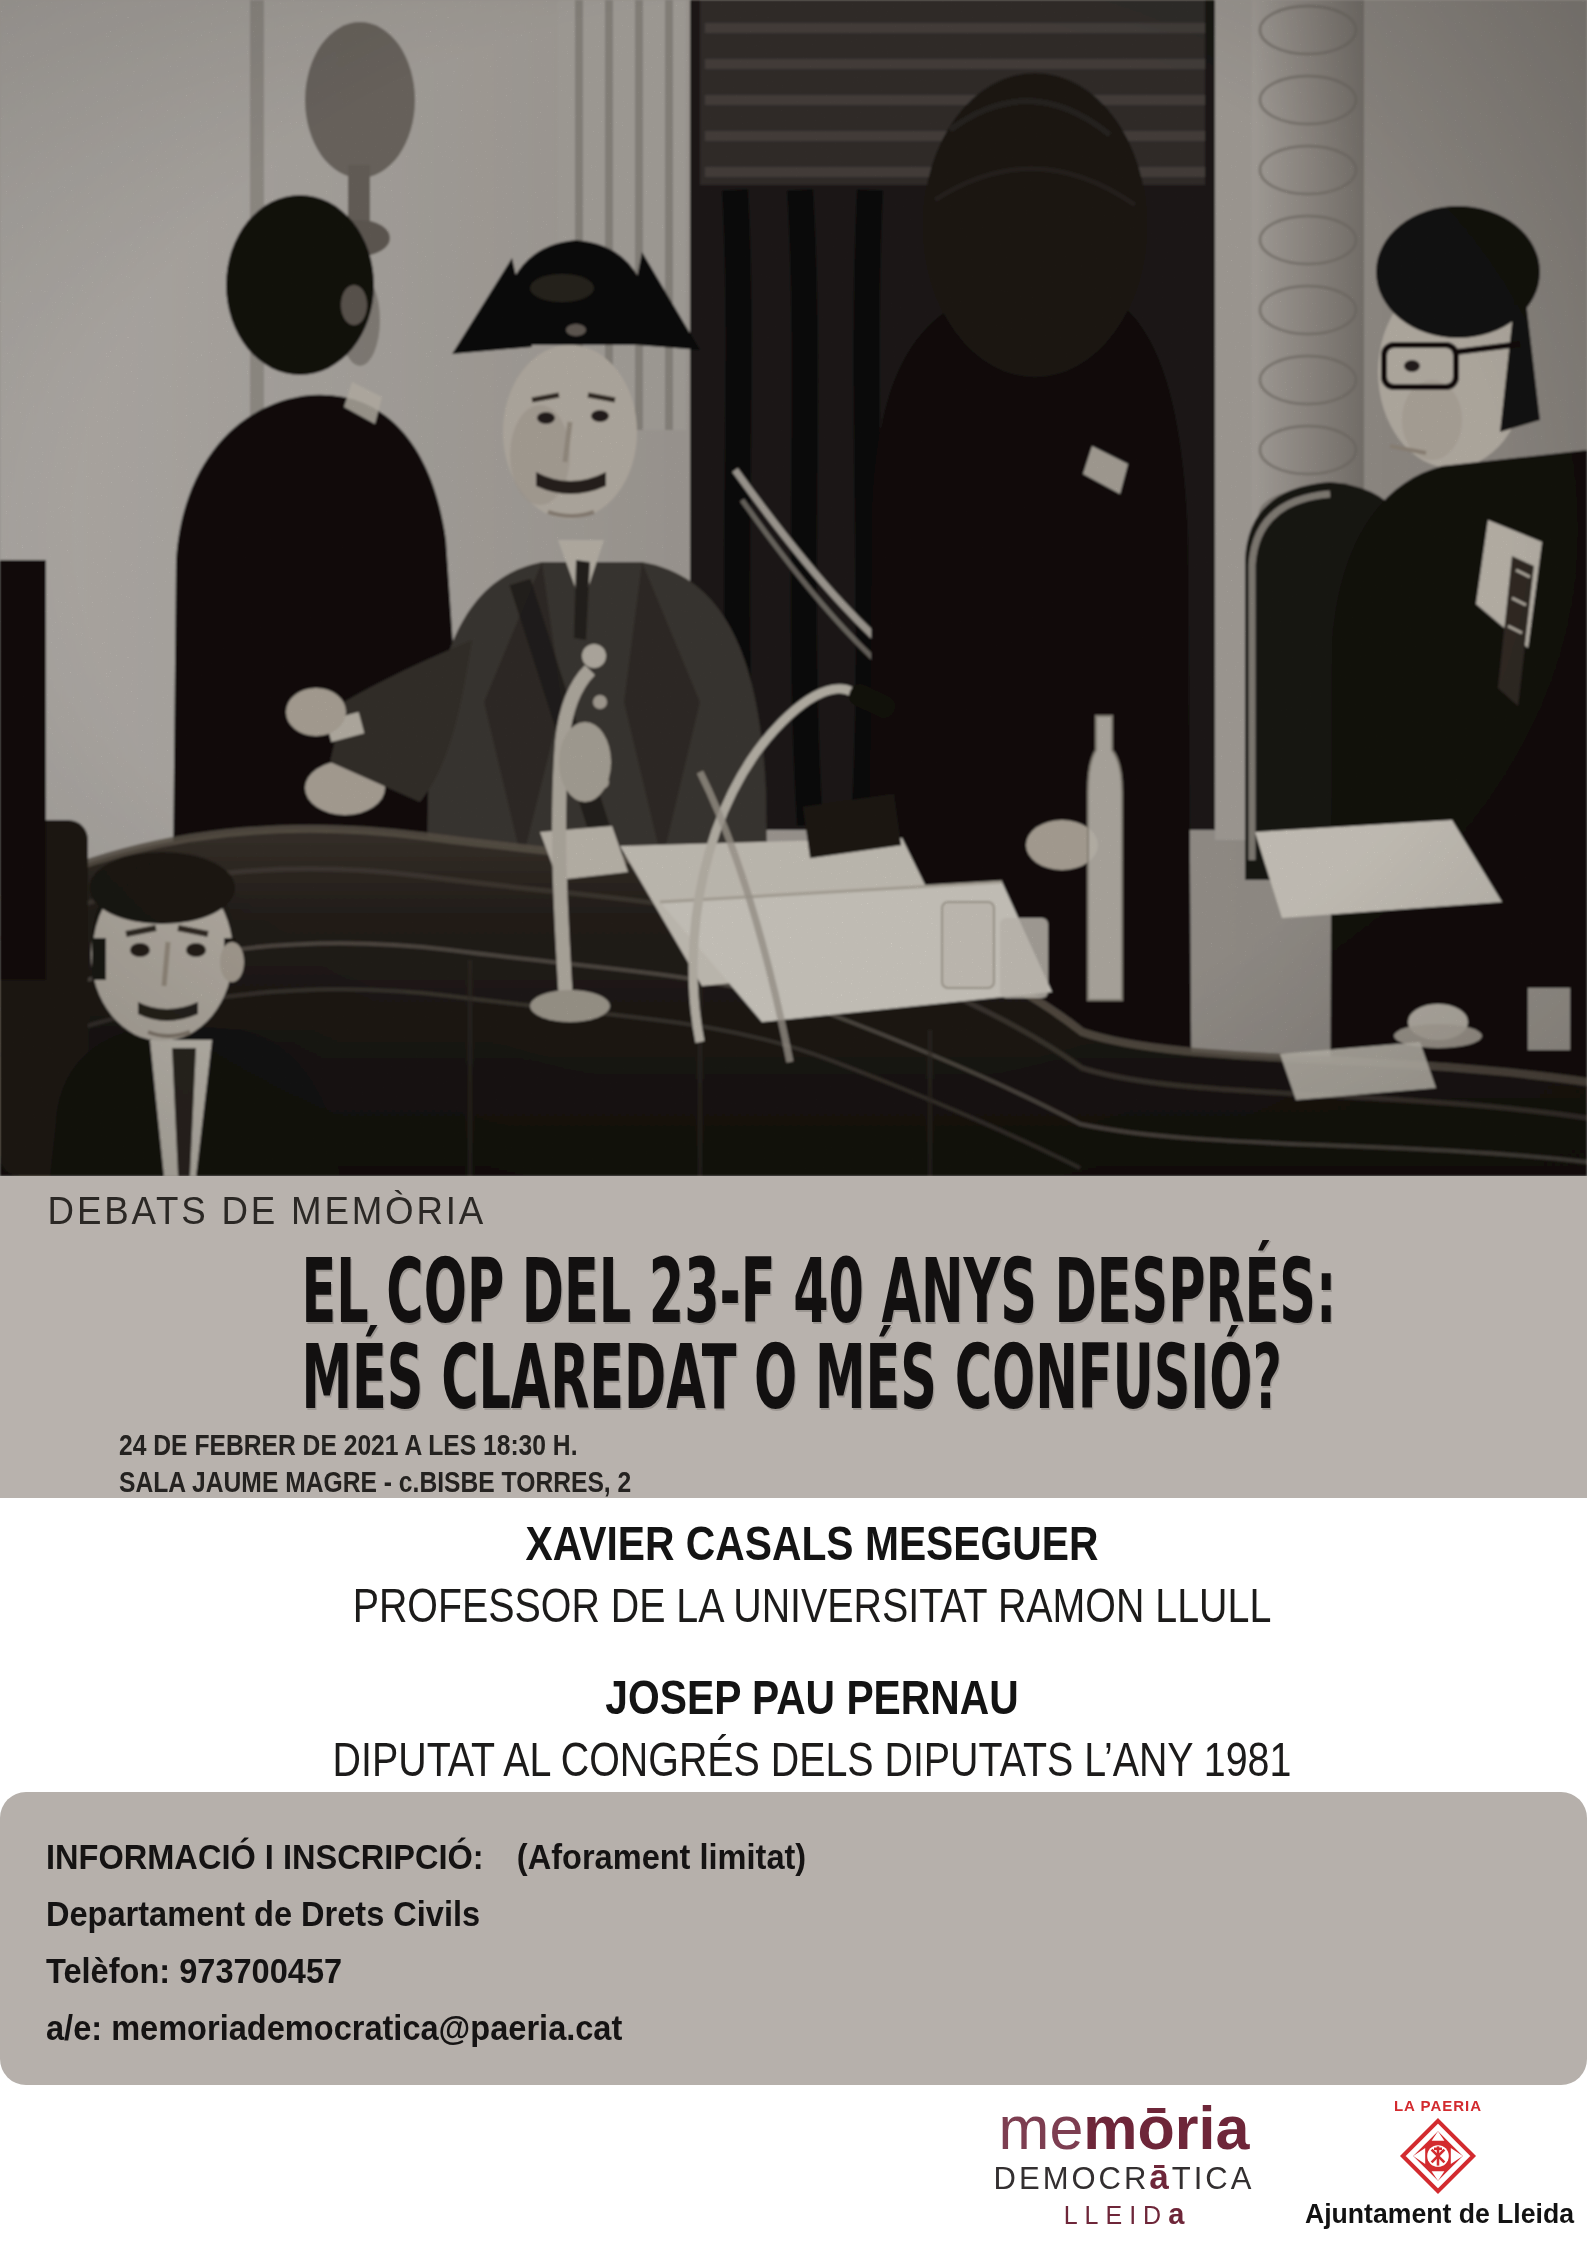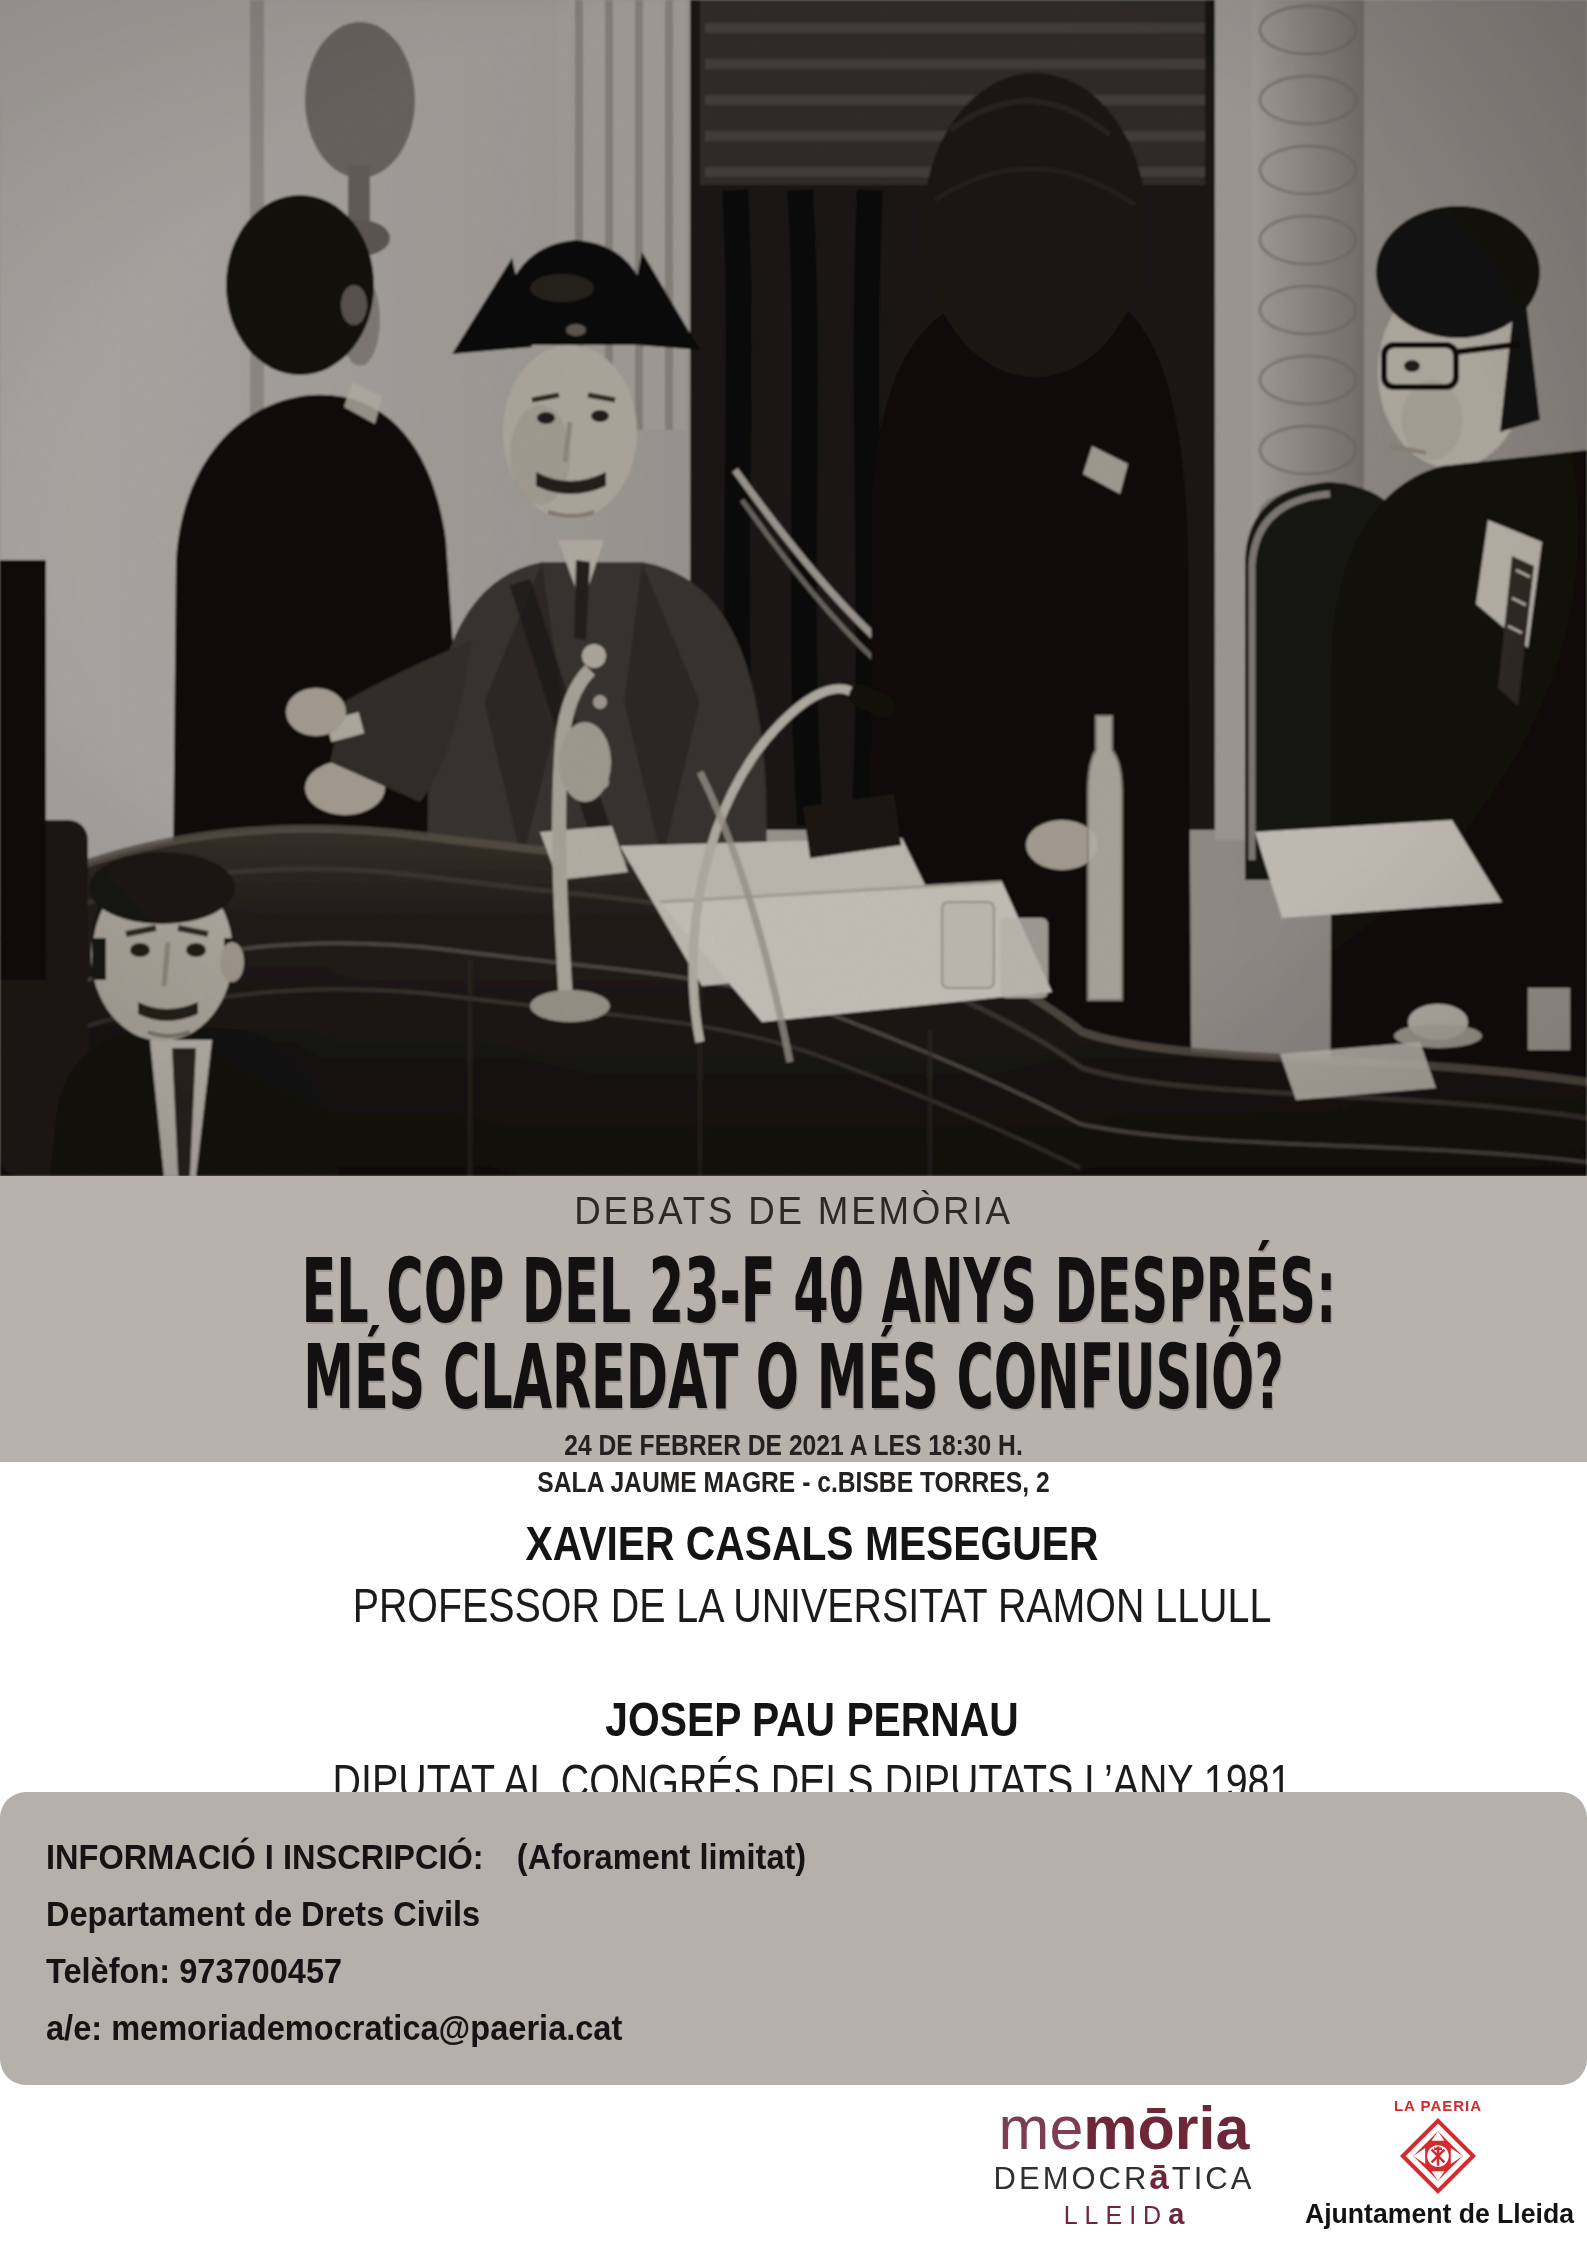--- a/index.html
+++ b/index.html
@@ -9,34 +9,34 @@
   *{margin:0;padding:0;box-sizing:border-box;}
   html,body{background:#ffffff;}
   body{font-family:"Liberation Sans",sans-serif;}
   .poster{position:relative;width:1587px;height:2245px;background:#fff;overflow:hidden;}
 
   
   .photo{position:absolute;left:0;top:0;width:1587px;height:1176px;background:#b9b3ac;}
   .photo svg{display:block;width:100%;height:100%;}
 
   
-  .band{position:absolute;left:0;top:1176px;width:1587px;height:286px;background:var(--band_gray);text-align:center;color:var(--ink);}
+  .band{position:absolute;left:0;top:1176px;width:1587px;height:322px;background:var(--band_gray);color:var(--ink);}
   .series{margin-top:13px;font-size:39px;font-weight:400;letter-spacing:3px;color:#2b2825;transform:scale(.94,1);}
   .title-line{font-family:"DejaVu Sans","Liberation Sans",sans-serif;font-weight:bold;font-size:82px;
     line-height:86px;color:#121010;transform:scale(.62,1.08);transform-origin:center;white-space:nowrap;
     text-shadow:2px 2px 0 rgba(25,22,20,.18);}
   .title-line.first{margin-top:16px;}
   .meta{font-weight:bold;font-size:29px;line-height:37px;color:#242220;transform:scale(.85,1);white-space:nowrap;}
   .meta.first{margin-top:6px;}
 
   
   .speakers{position:absolute;left:0;top:1498px;width:1587px;height:294px;background:#fff;text-align:center;color:#141414;padding-top:20px;padding-left:37px;}
   .speaker-name{font-weight:bold;font-size:48px;line-height:52px;transform:scale(.85,1);white-space:nowrap;}
   .speaker-role{font-weight:400;font-size:48px;line-height:52px;margin-top:10px;color:#1c1b1a;transform:scale(.82,1);white-space:nowrap;}
-  .speaker + .speaker{margin-top:62px;}
+  .speaker + .speaker{margin-top:40px;}
 
   
   .info-box{position:absolute;left:0;top:1792px;width:1587px;height:293px;background:var(--box_gray);color:#151313;padding:44px 0 0 46px;border-radius:26px;}
   .info-line{font-weight:bold;font-size:35px;line-height:42px;transform:scale(.93,1);transform-origin:left center;white-space:nowrap;}
   .info-line + .info-line{margin-top:15px;}
   .cap-note{margin-left:26px;}
   .gap-sm{margin-top:17px;}
 
   
   .footer{position:absolute;left:0;top:2085px;width:1587px;height:192px;background:#fff;}

